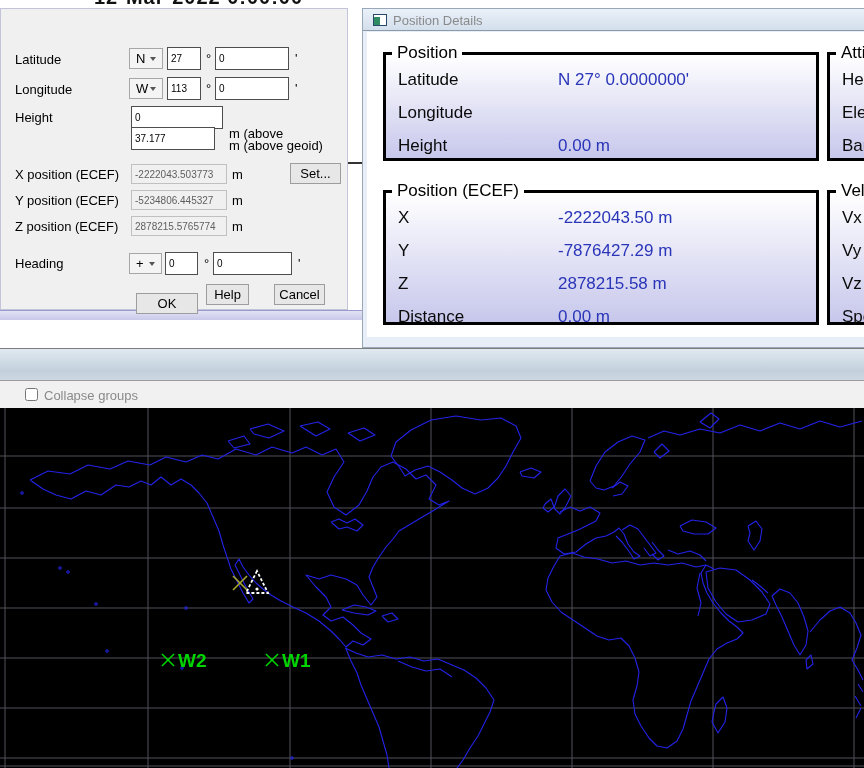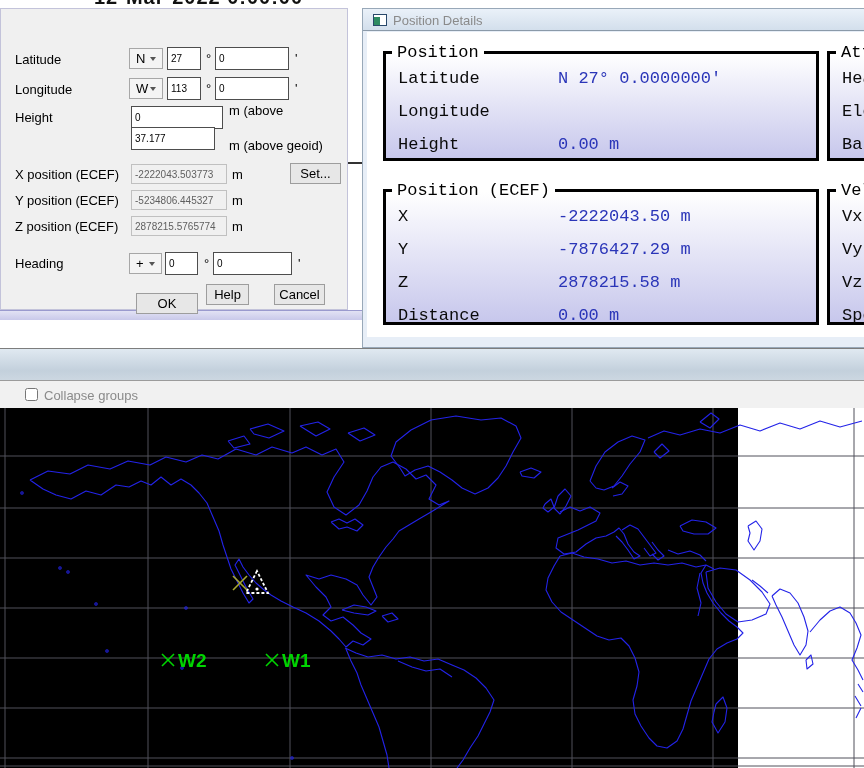--- a/index.html
+++ b/index.html
@@ -35,36 +35,36 @@
   
   .pdwin{position:absolute;left:362px;top:8px;width:540px;height:340px;z-index:2;
     background:#e7eef7;border:1px solid #98a8b8;}
   .pd-titlebar{position:absolute;left:0;top:0;width:100%;height:22px;
     background:linear-gradient(180deg,#eaf1f9,#d3dfec);border-bottom:1px solid #8b9aa9;}
   .pd-title{position:absolute;left:30px;top:4px;font-size:13px;color:#8a8a8a;}
   .pd-win-icon{position:absolute;left:10px;top:5px;width:14px;height:12px;border:1px solid #29496b;background:#fff;}
   .pd-win-icon i{position:absolute;left:0;top:2px;width:6px;height:8px;background:#2e8b62;}
   .pd-content{position:absolute;left:4px;top:23px;right:0;bottom:10px;background:#fff;}
   fieldset.pd-group{position:absolute;margin:0;padding:0;min-width:0;border:3px solid #000;
-    background:linear-gradient(180deg,#ffffff 0%,#c7c7ec 100%);font-family:Liberation Mono, monospace;}
+    background:linear-gradient(180deg,#ffffff 0%,#c7c7ec 100%);}
   fieldset.pd-group legend{margin-left:6px;padding:0 5px;font-size:17px;color:#000;}
   .pd-row{position:relative;height:33px;}
   .pd-label{position:absolute;left:12px;top:7px;font-size:17px;color:#0a0a0a;}
   .pd-value{position:absolute;left:172px;top:7px;font-size:17px;color:#2a35b8;}
 
   
   .toolbar-band{position:absolute;left:0;top:348px;width:864px;height:33px;
     background:linear-gradient(180deg,#e0e9f1 0%,#c3d0dc 70%,#ccd7e1 100%);
     border-top:1px solid #7d7d7d;border-bottom:1px solid #9b9b9b;z-index:4;}
   .collapse-strip{position:absolute;left:0;top:381px;width:864px;height:27px;background:#f1f1f1;z-index:4;}
   .collapse-strip input{position:absolute;left:25px;top:7px;width:13px;height:13px;margin:0;}
   .collapse-strip label{position:absolute;left:44px;top:7px;font-size:13px;color:#8a8a8a;}
 
   
-  .map{position:absolute;left:0;top:408px;width:738px;height:360px;background:#000;z-index:4;text-decoration:underline;}
+  .map{position:absolute;left:0;top:408px;width:864px;height:360px;background:#000;z-index:4;text-decoration:underline;}
   .map svg{display:block;}
 </style>
 </head>
 <body>
 
 <div class="time-clip">
   <span>12-Mar-2022 0:00:00</span>
 </div>
 
 <div class="bg-lavender-strip"></div>
@@ -87,21 +87,21 @@
     <span>W</span>
     <span class="chev"></span>
   </div>
   <input class="fld" style="left: 166px; top: 68px; width: 34px;" value="113">
   <span class="lbl" style="left:205px;top:72px">°</span>
   <input class="fld" style="left: 214px; top: 68px; width: 74px;" value="0">
   <span class="lbl" style="left:294px;top:72px">'</span>
 
   <span class="lbl" style="left:14px;top:101px">Height</span>
   <input class="fld" style="left: 130px; top: 97px; width: 92px;" value="0">
-  <span class="lbl" style="left:228px;top:94px">m (above</span>
+  <span class="lbl" style="left:228px;top:117px">m (above</span>
 
   <input class="fld" style="left: 130px; top: 118px; width: 84px;" value="37.177">
   <span class="lbl" style="left:228px;top:129px">m (above geoid)</span>
 
   <span class="lbl" style="left:14px;top:158px">X position (ECEF)</span>
   <input class="fld ro" style="left: 130px; top: 155px; width: 96px;" readonly="" value="-2222043.503773">
   <span class="lbl" style="left:231px;top:158px">m</span>
   <button class="btn" style="left:289px;top:154px;width:51px">Set...</button>
 
   <span class="lbl" style="left:14px;top:184px">Y position (ECEF)</span>

